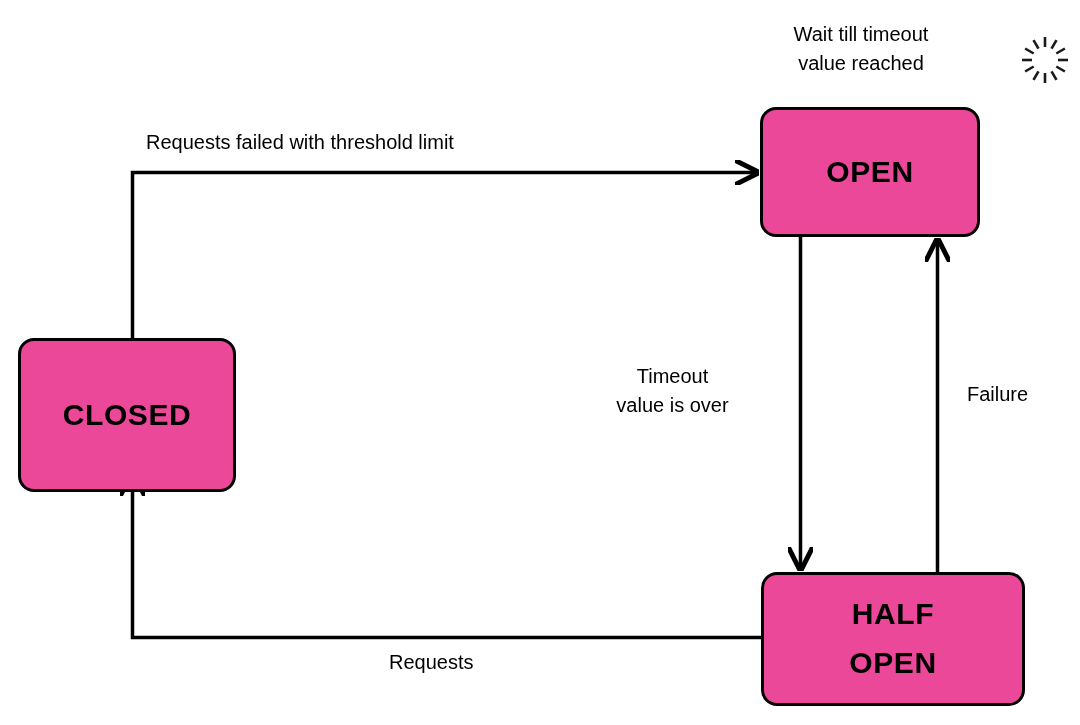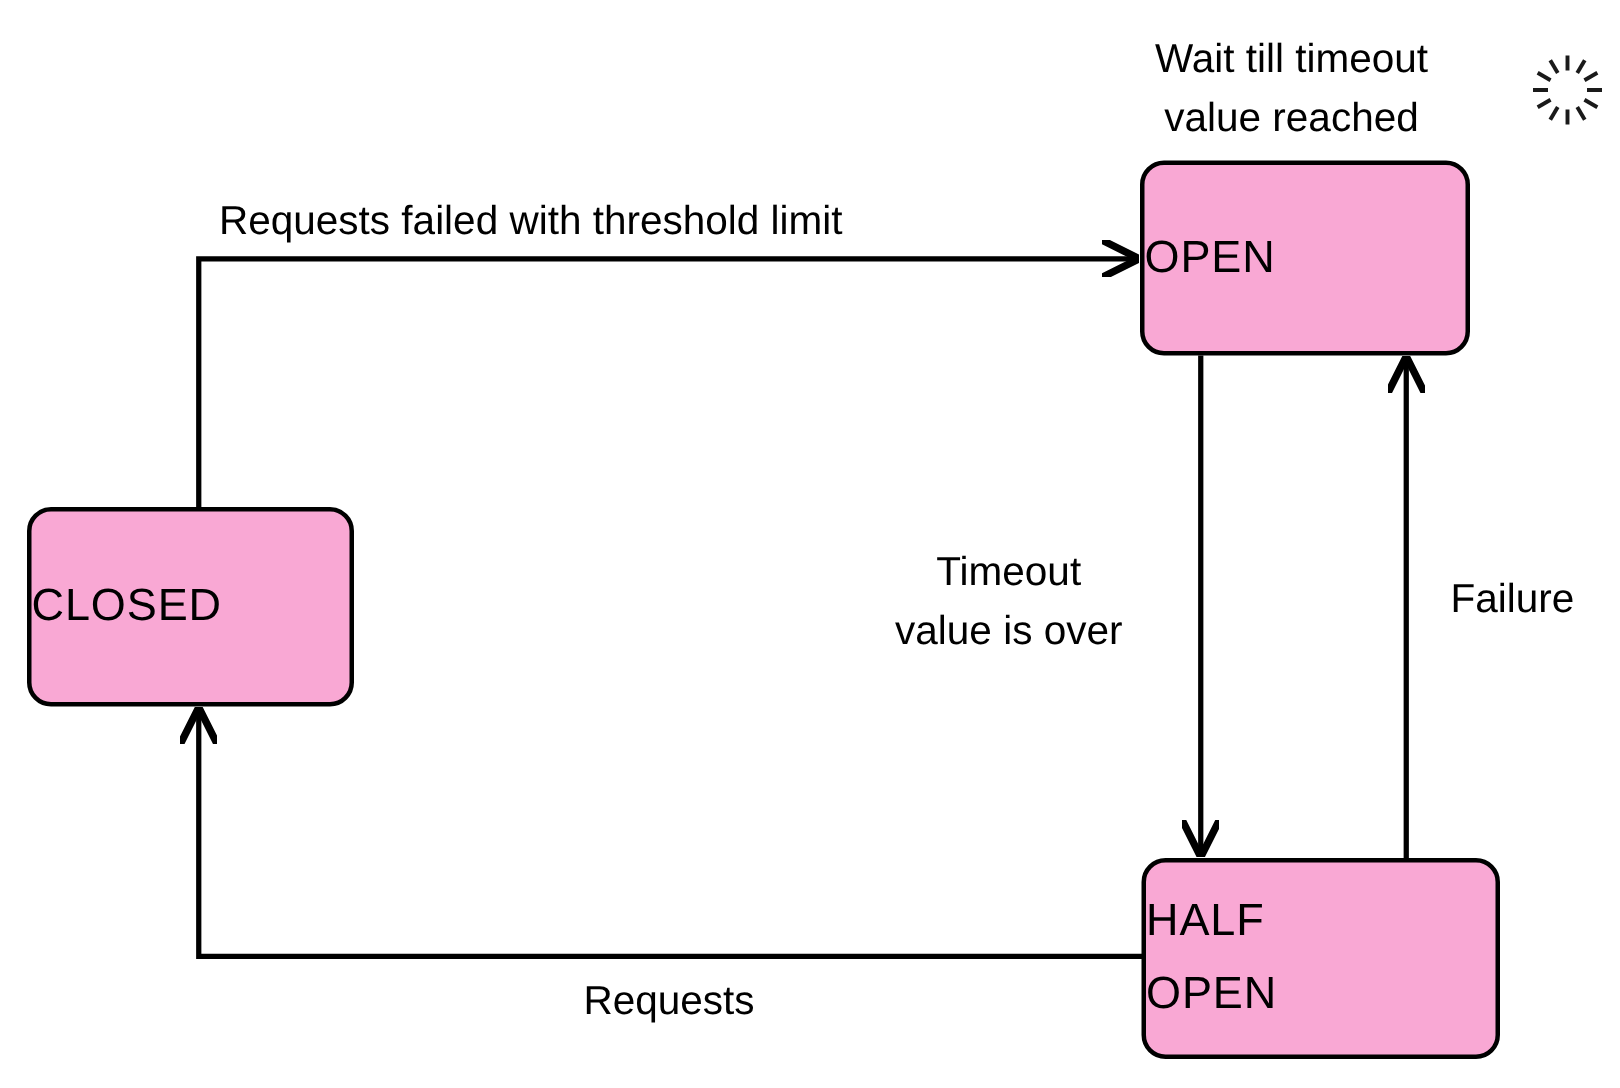--- a/index.html
+++ b/index.html
@@ -21,52 +21,52 @@
     left: 0;
     top: 0;
     width: 1080px;
     height: 725px;
   }
   .state-box {
     position: absolute;
     box-sizing: border-box;
     border: 3px solid #000000;
     border-radius: 16px;
-    background: #f9a8d4;
+    background: #ec4899;
     display: flex;
     flex-direction: column;
-    align-items: flex-start;
+    align-items: center;
     justify-content: center;
-    font-weight: normal;
+    font-weight: bold;
     font-size: 30px;
     letter-spacing: 0.6px;
     line-height: 1.62;
     z-index: 2;
   }
   #state-closed {
     left: 18px;
     top: 338px;
     width: 218px;
-    height: 133px;
+    height: 154px;
   }
   #state-open {
     left: 760px;
     top: 107px;
     width: 220px;
     height: 130px;
   }
   #state-half-open {
     left: 761px;
     top: 572px;
-    width: 239px;
+    width: 264px;
     height: 134px;
   }
   .edge-label {
     position: absolute;
-    font-size: 27px;
+    font-size: 20px;
     line-height: 1.46;
     white-space: pre-line;
     z-index: 3;
   }
   #label-threshold {
     left: 146px;
     top: 128px;
   }
   #label-wait-timeout {
     left: 716px;

